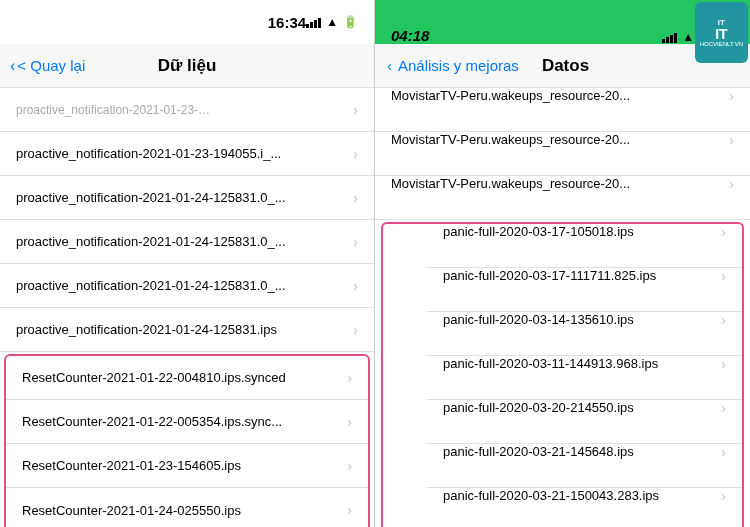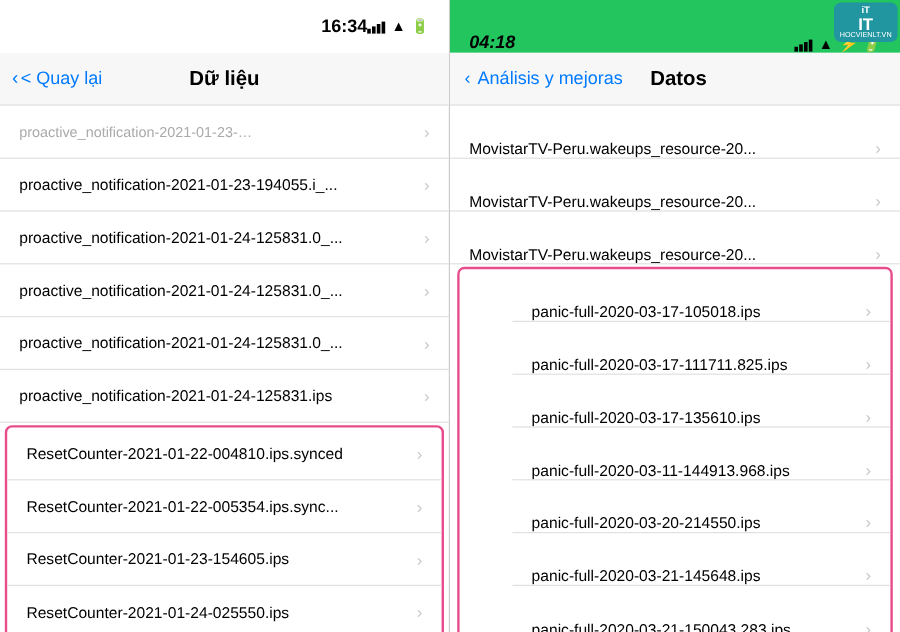--- a/index.html
+++ b/index.html
@@ -185,21 +185,21 @@
     }
 
     .list-right {
       flex: 1;
       overflow-y: auto;
     }
 
     .list-item-right {
       height: 44px;
       display: flex;
-      align-items: flex-end;
+      align-items: flex-start;
       justify-content: space-between;
       padding: 0 16px;
       border-bottom: 1px solid #e0e0e0;
       cursor: pointer;
     }
 
     .list-item-right-text {
       font-size: 13px;
       color: #000;
       flex: 1;
@@ -226,21 +226,21 @@
       border-bottom: none;
     }
 
     
     .watermark {
       position: absolute;
       top: 2px;
       right: 2px;
       background: #2196a0;
       border-radius: 6px;
-      padding: 2px 5px;
+      padding: 16px 5px;
       display: flex;
       flex-direction: column;
       align-items: center;
     }
 
     .watermark-top {
       font-size: 8px;
       color: #fff;
       font-weight: bold;
     }
@@ -401,21 +401,21 @@
     <div class="highlight-group-right">
       <div class="list-item-right">
         <span class="list-item-right-text">panic-full-2020-03-17-105018.ips</span>
         <span class="chevron">›</span>
       </div>
       <div class="list-item-right">
         <span class="list-item-right-text">panic-full-2020-03-17-111711.825.ips</span>
         <span class="chevron">›</span>
       </div>
       <div class="list-item-right">
-        <span class="list-item-right-text">panic-full-2020-03-17-135610.ips</span>
+        <span class="list-item-right-text">panic-full-2020-03-14-135610.ips</span>
         <span class="chevron">›</span>
       </div>
       <div class="list-item-right">
         <span class="list-item-right-text">panic-full-2020-03-11-144913.968.ips</span>
         <span class="chevron">›</span>
       </div>
       <div class="list-item-right">
         <span class="list-item-right-text">panic-full-2020-03-20-214550.ips</span>
         <span class="chevron">›</span>
       </div>

